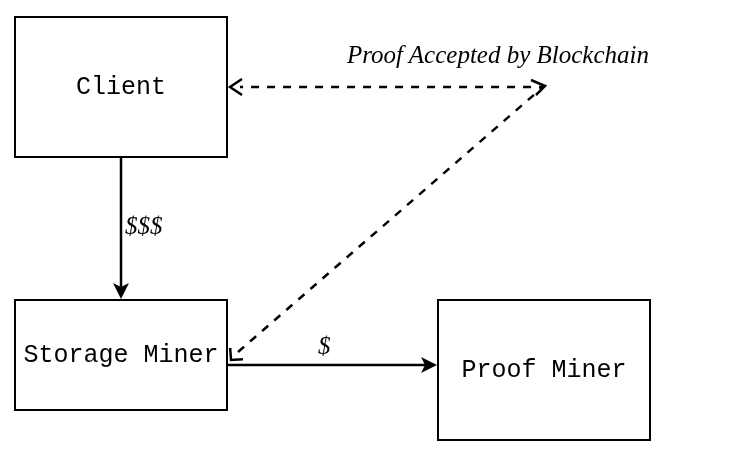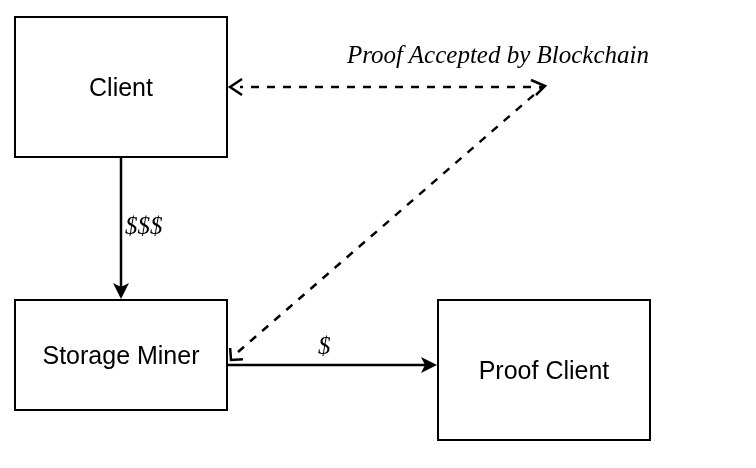--- a/index.html
+++ b/index.html
@@ -25,21 +25,21 @@
   .node-box {
     position: absolute;
     box-sizing: border-box;
     border: 2.5px solid #000000;
     background: #ffffff;
     display: flex;
     align-items: center;
     justify-content: center;
   }
   .node-label {
-    font-family: Liberation Sans, sans-serif;
+    font-family: Liberation Mono, monospace;
     font-size: 25px;
     color: #000000;
     line-height: 1;
     white-space: nowrap;
   }
   .edge-label {
     position: absolute;
     font-family: "Liberation Serif", "DejaVu Serif", serif;
     color: #000000;
     white-space: nowrap;
@@ -95,21 +95,21 @@
 
   <div id="box-client" class="node-box">
     <span class="node-label">Client</span>
   </div>
 
   <div id="box-storage" class="node-box">
     <span class="node-label">Storage Miner</span>
   </div>
 
   <div id="box-proof" class="node-box">
-    <span class="node-label">Proof Client</span>
+    <span class="node-label">Proof Miner</span>
   </div>
 
   <span id="label-money-triple" class="edge-label">$$$</span>
 
   <span id="label-money-single" class="edge-label">$</span>
 
   <span id="label-proof-accepted" class="edge-label">Proof Accepted by Blockchain</span>
 
 </div>
 

